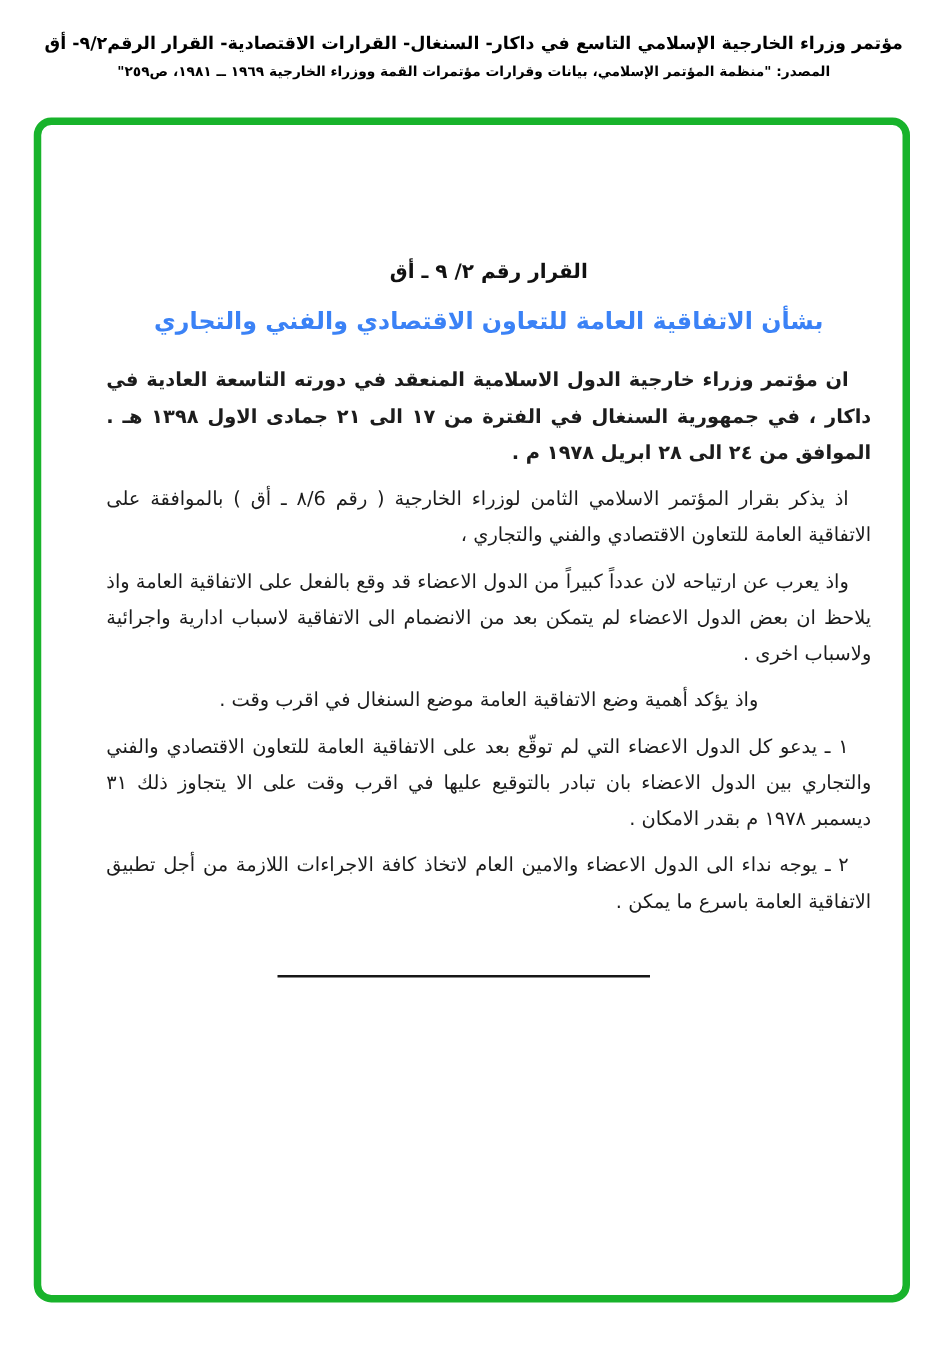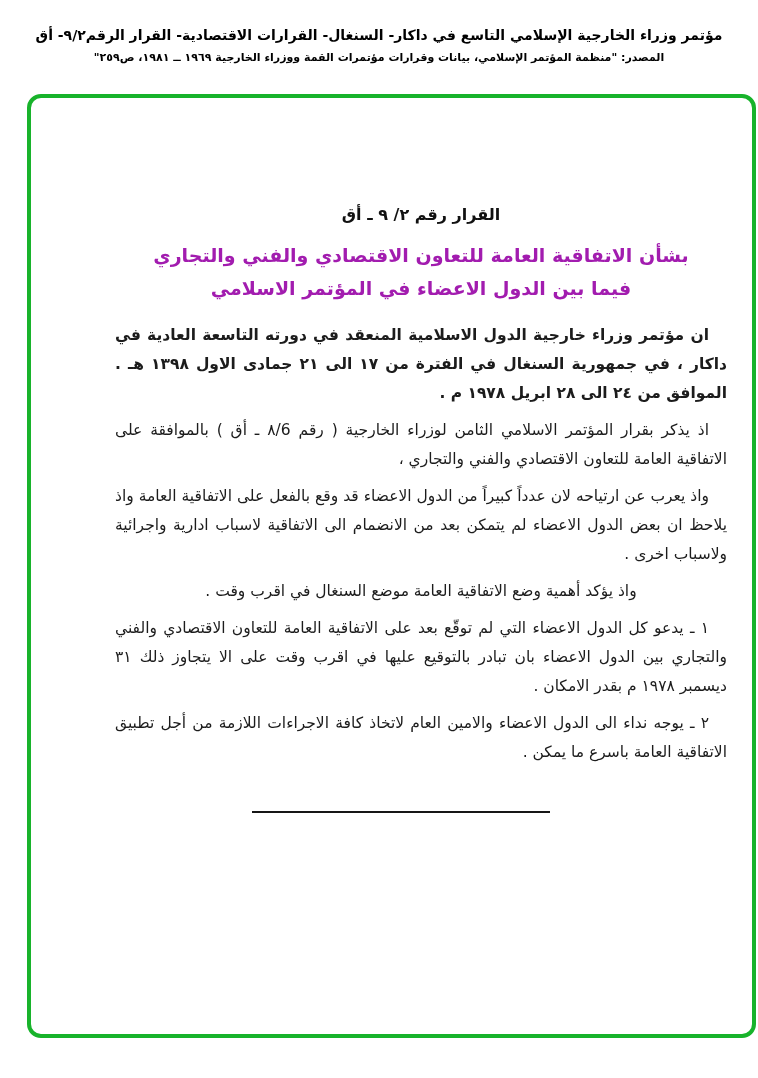--- a/index.html
+++ b/index.html
@@ -10,31 +10,31 @@
   }
   .page { position:relative; width:758px; height:1078px; background:#fff; overflow:hidden; }
 
   .doc-header { position:absolute; top:27px; left:0; right:0; text-align:center; direction:rtl; color:#000; }
   .h1 { font-size:14px; font-weight:bold; letter-spacing:0; }
   .h2 { font-size:11px; font-weight:bold; margin-top:8px; }
 
   .frame {
     position:absolute; left:27px; top:94px;
     width:689px; height:936px;
-    border:4px solid #15803d; border-radius:14px;
-    background:#fff; box-sizing:content-box;padding-left:32px;
+    border:6px solid #15803d; border-radius:14px;
+    background:#fff; box-sizing:content-box;
   }
 
   .doc {
     direction:rtl; unicode-bidi:embed;
     padding:102px 25px 0 52px;
     color:#1c1c1c; font-size:15.5px; line-height:29px;
   }
   .res-num { text-align:center; font-weight:bold; font-size:16px; color:#111; }
-  .title { text-align:center; font-weight:bold; font-size:19px; line-height:33px; color:#a21caf; }
+  .title { text-align:center; font-weight:bold; font-size:19px; line-height:33px; color:#3b82f6; }
   .title.first { margin-top:10px; }
 
   .doc p {
     margin:8px 0 0 0;
     text-align:justify; text-justify:inter-word;
     text-indent:18px;
   }
   .doc p.first-para { margin-top:16px;font-weight:bold; }
   .doc p.center { text-align:center; text-indent:0; }
   .doc .b { font-weight:normal; }
@@ -54,21 +54,20 @@
     <div class="h1">مؤتمر وزراء الخارجية الإسلامي التاسع في داكار- السنغال- القرارات الاقتصادية- القرار الرقم٩/٢- أق</div>
     <div class="h2">المصدر: "منظمة المؤتمر الإسلامي، بيانات وقرارات مؤتمرات القمة ووزراء الخارجية ١٩٦٩ ــ ١٩٨١، ص٢٥٩"</div>
   </header>
 
   <div class="frame" style="border-color: rgb(24, 179, 43);">
     <div class="doc">
 
       <div class="res-num">القرار رقم ٢/ ٩ ـ أق</div>
 
       <div class="title first">بشأن الاتفاقية العامة للتعاون الاقتصادي والفني والتجاري</div>
-      <div class="title">فيما بين الدول الاعضاء في المؤتمر الاسلامي</div>
 
       <p class="first-para"><span>ان مؤتمر وزراء خارجية الدول الاسلامية المنعقد في دورته التاسعة العادية في داكار ، في جمهورية السنغال في الفترة من ١٧ الى ٢١ جمادى الاول ١٣٩٨ هـ . الموافق من ٢٤ الى ٢٨ ابريل ١٩٧٨ م .</span></p>
 
       <p><span>اذ </span><span class="b">يذكر</span><span> بقرار المؤتمر الاسلامي الثامن لوزراء الخارجية ( رقم ٨/6 ـ أق ) بالموافقة على الاتفاقية العامة للتعاون الاقتصادي والفني والتجاري ،</span></p>
 
 
       <p><span>واذ يعرب عن ارتياحه لان عدداً كبيراً من الدول الاعضاء قد وقع بالفعل على الاتفاقية العامة واذ يلاحظ ان بعض الدول الاعضاء لم يتمكن بعد من الانضمام الى الاتفاقية لاسباب ادارية واجرائية ولاسباب اخرى .</span></p>
 
       <p class="center"><span>واذ يؤكد أهمية وضع الاتفاقية العامة موضع السنغال في اقرب وقت .</span></p>
 

